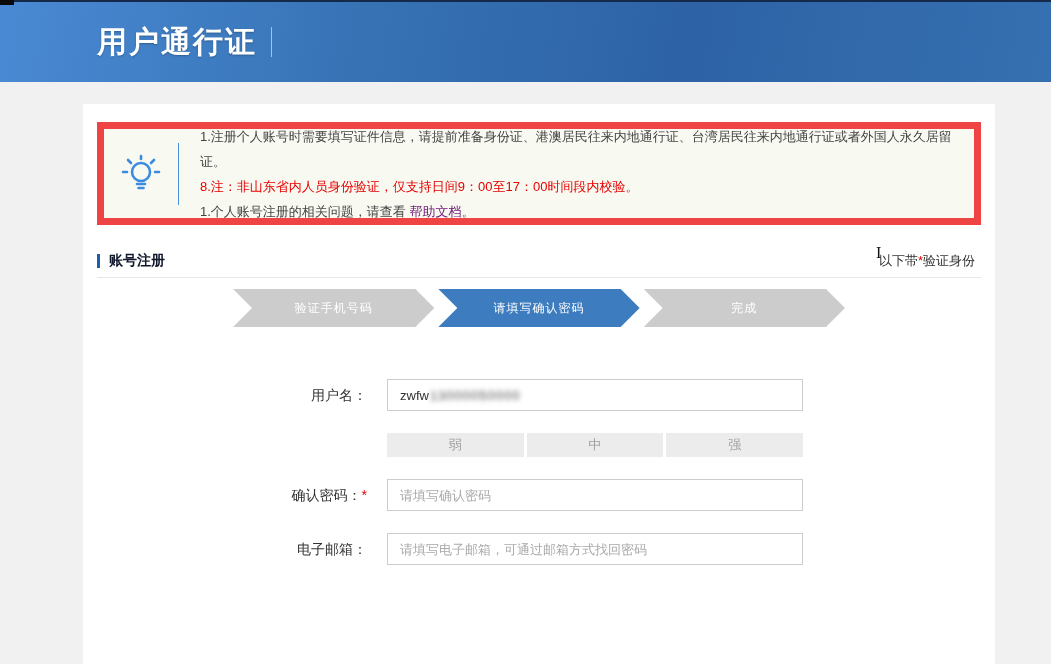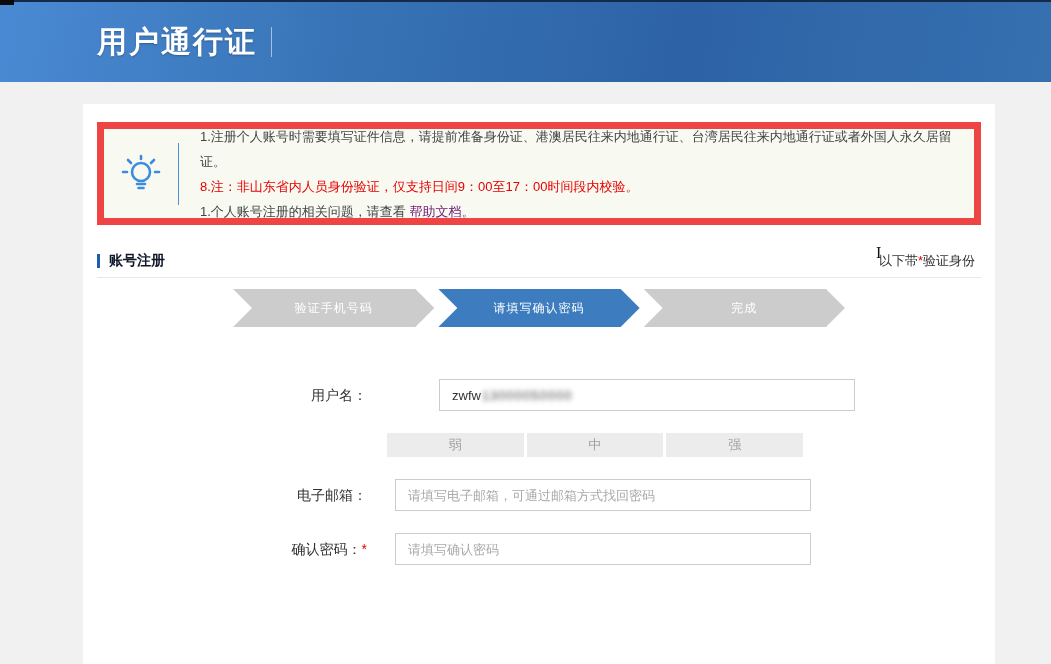--- a/index.html
+++ b/index.html
@@ -106,37 +106,37 @@
     letter-spacing: 1px;
     display: flex; align-items: center; justify-content: center;
     clip-path: polygon(0 0, calc(100% - 19px) 0, 100% 50%, calc(100% - 19px) 100%, 0 100%, 19px 50%);
   }
   .step.active { background: #3d7dbf; }
 
   
   .form { margin-top: 52px; }
   .form-row { display: flex; margin-bottom: 22px; }
   .form-row .lbl {
-    width: 270px; text-align: right; margin-right: 28px;
+    width: 270px; text-align: right; margin-right: 20px;
     font-size: 14px; color: #333; line-height: 32px;
     white-space: nowrap;
   }
   .form-row .lbl .star { color: #e60000; }
   .input-box, input.field {
     width: 416px; height: 32px;
     border: 1px solid #ccc;
     background: #fff;
     font-size: 13px;
     color: #333;
     padding: 0 12px;
     font-family: "Liberation Sans", "DejaVu Sans", sans-serif;
     outline: none;
   }
   input.field::placeholder { color: #a9a9a9; opacity: 1; }
-  .input-box { display: flex; align-items: center; margin-left: 44px; }
+  .input-box { display: flex; align-items: center; }
   .input-box .blurred {
     filter: blur(2.6px);
     color: #4a4a4a;
     letter-spacing: 1px;
     margin-left: 1px;
     user-select: none;
   }
   .strength {
     margin: 0 0 22px 290px;
     width: 416px; height: 24px;
@@ -208,25 +208,25 @@
     </div>
 
 
     <div class="strength">
       <div class="seg">弱</div>
       <div class="seg">中</div>
       <div class="seg">强</div>
     </div>
 
     <div class="form-row">
+      <div class="lbl"><span>确认密码：</span><span class="star">*</span></div>
+      <input class="field" type="text" placeholder="请填写确认密码" style="">
+    </div>
+
+    <div class="form-row">
       <div class="lbl">电子邮箱：</div>
       <input class="field" type="text" placeholder="请填写电子邮箱，可通过邮箱方式找回密码" style="">
     </div>
 
-    <div class="form-row">
-      <div class="lbl"><span>确认密码：</span><span class="star">*</span></div>
-      <input class="field" type="text" placeholder="请填写确认密码" style="">
-    </div>
-
   </div>
 
   <div class="ibeam-cursor">I</div>
 </div>
 
 </body></html>

